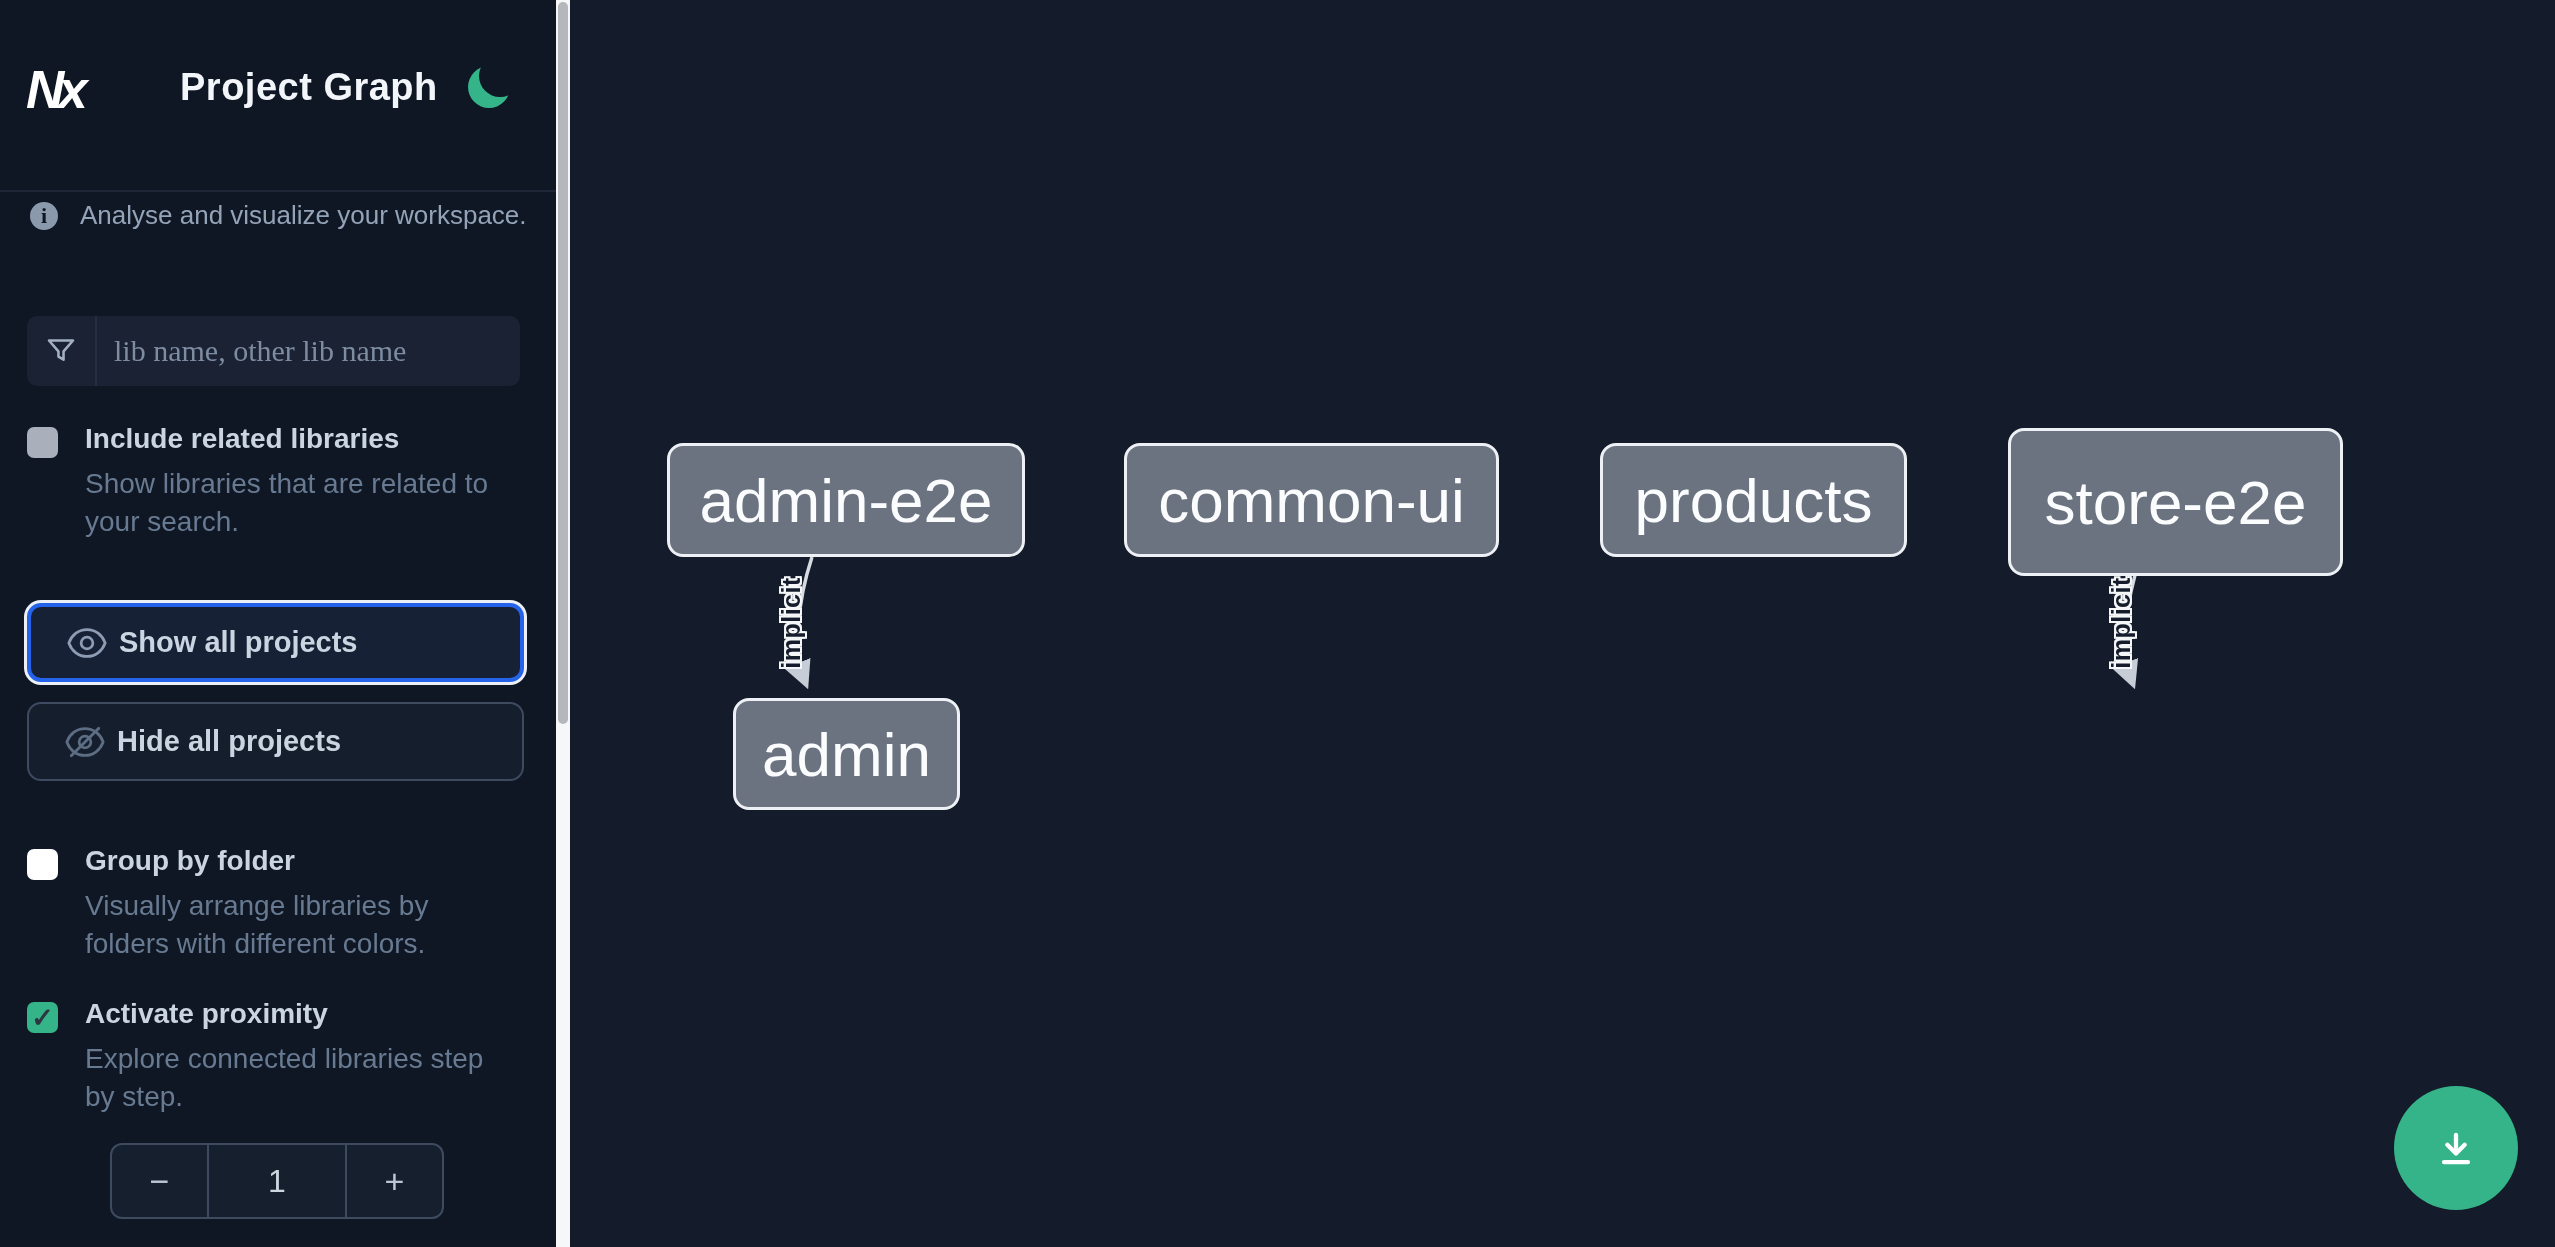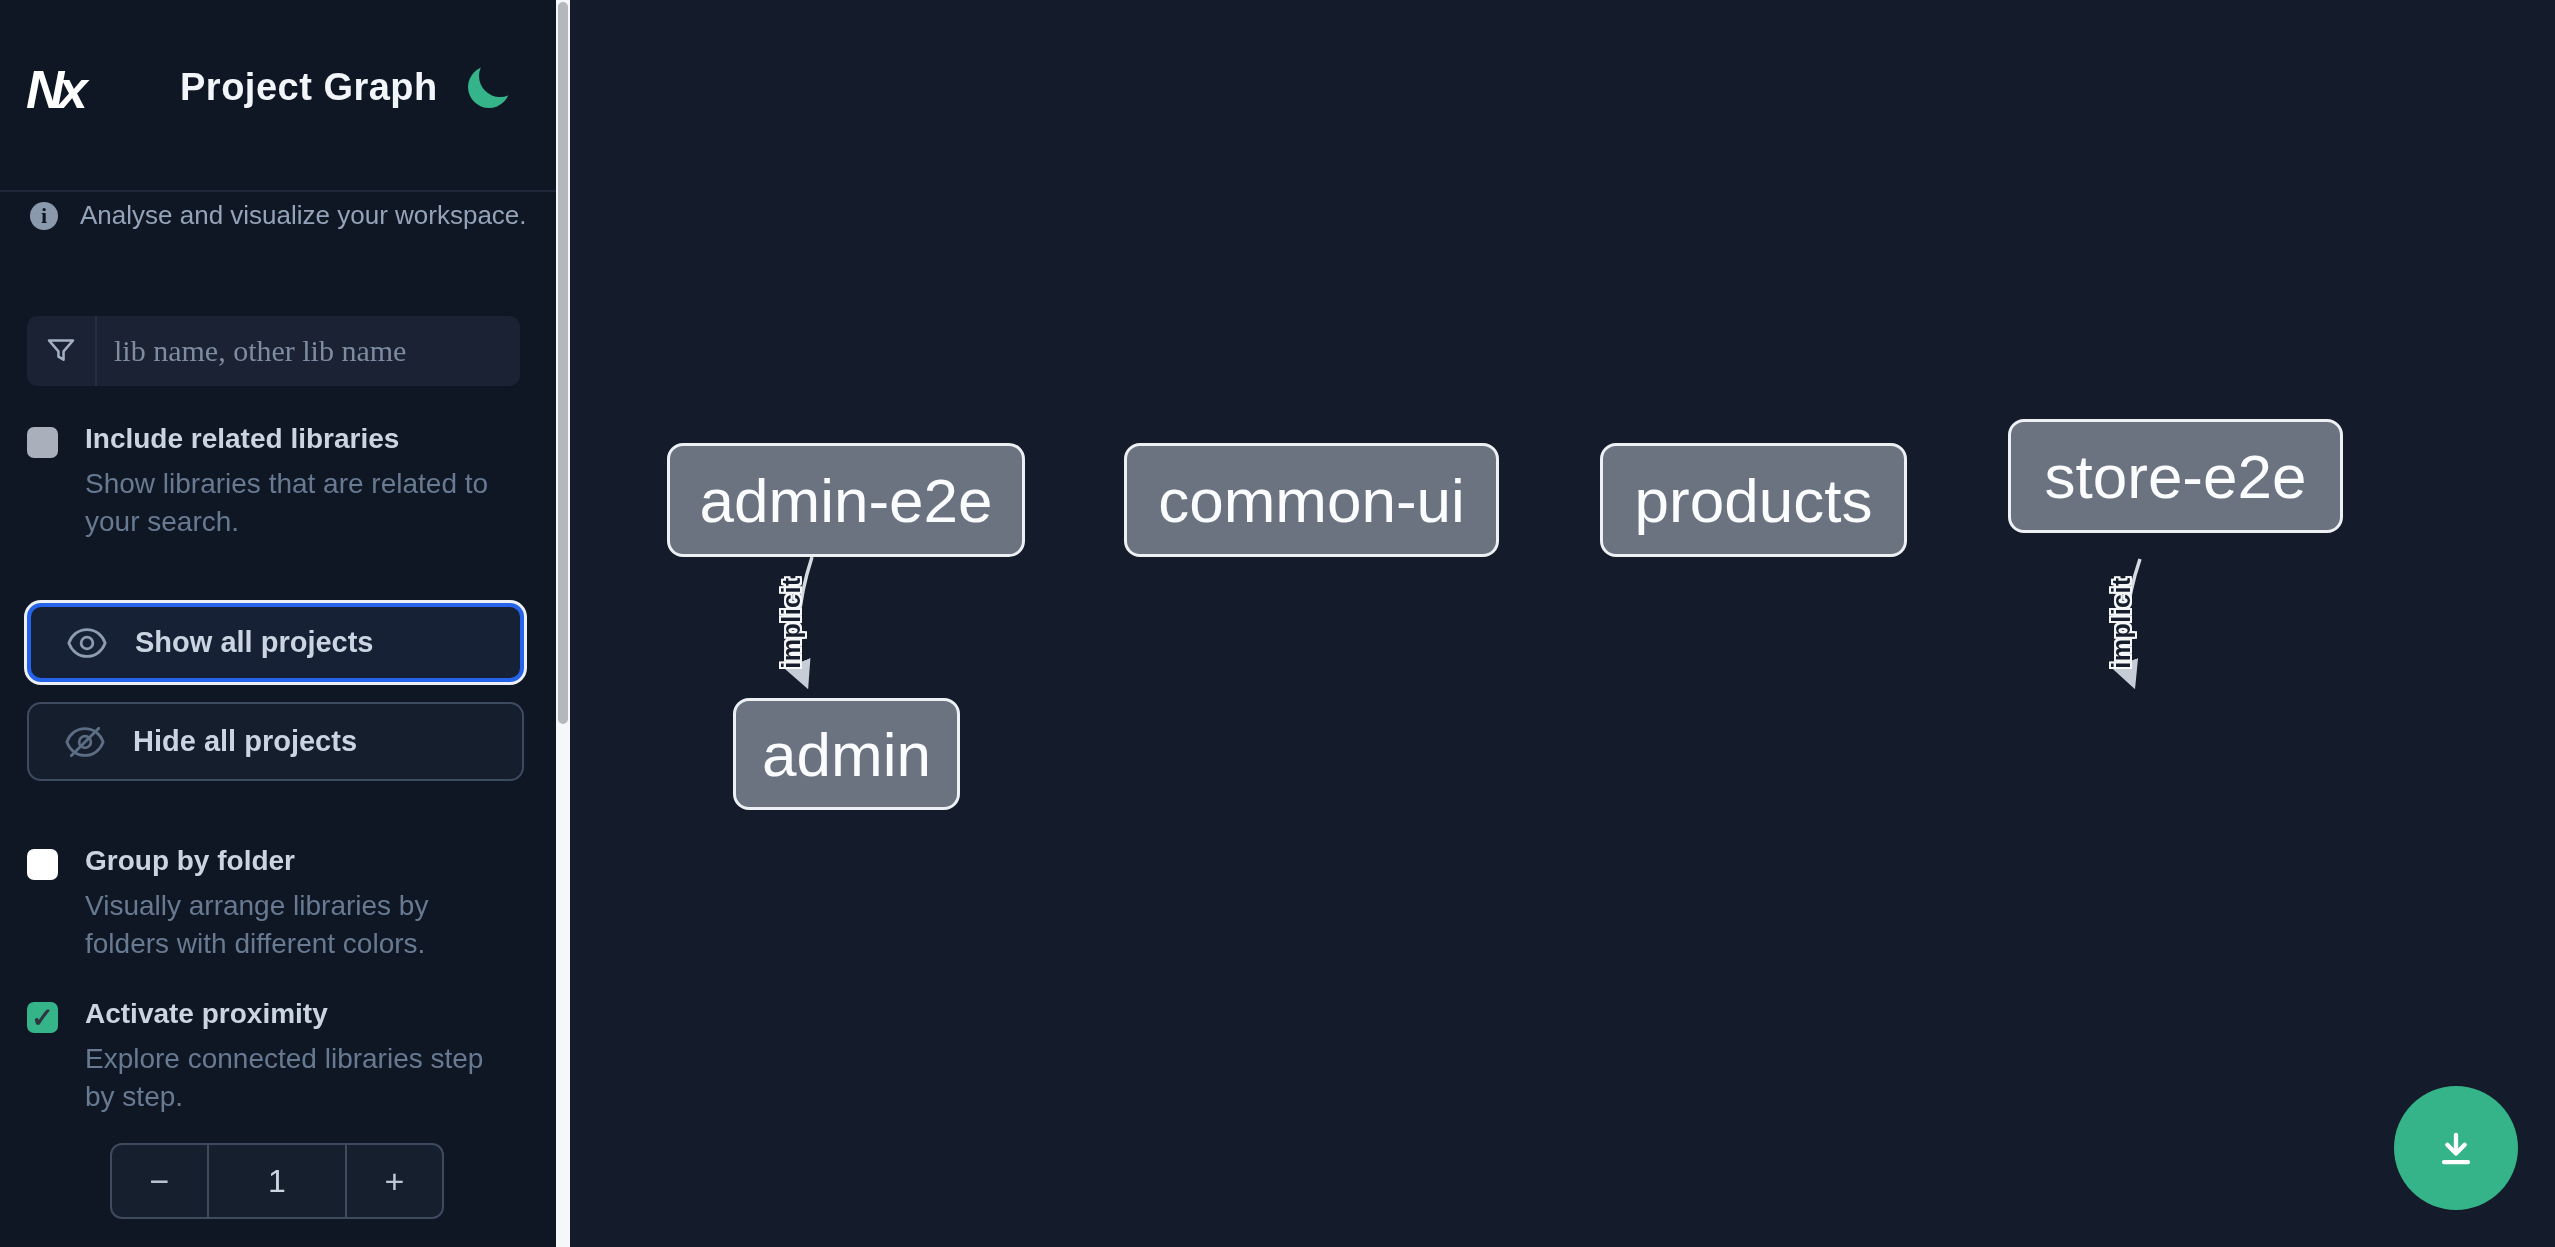--- a/index.html
+++ b/index.html
@@ -43,21 +43,21 @@
   .cb-gray  { background:#A9B0BC; }
   .cb-white { background:#FFFFFF; }
   .cb-green { background:#35B389; color:#2E3540; font-size:27px; font-weight:bold;
               display:flex; align-items:center; justify-content:center; }
   .opt-label { position:absolute; left:58px; top:0; font-size:28px; font-weight:600;
                color:#CBD5E1; white-space:nowrap; }
   .opt-desc { position:absolute; left:58px; top:42px; width:432px; font-size:28px;
               line-height:38px; color:#687A91; }
 
   .side-btn { position:absolute; left:27px; width:497px; height:79px; border-radius:14px;
-              display:flex; align-items:center; padding-left:34px; gap:26px;
+              display:flex; align-items:center; padding-left:34px; gap:10px;
               cursor:pointer; background:#151E2D; border:2px solid #3D4A5F; }
   .side-btn.focused { background:#172136; border:4px solid #2563EB;
                       box-shadow:0 0 0 3px #EDF1F6; }
   .side-btn .lbl { font-size:29px; font-weight:600; color:#CBD5E1; }
   .side-btn svg { width:44px; height:44px; }
 
   .stepper { position:absolute; left:110px; top:1143px; width:334px; height:76px;
              background:#161F2E; border:2px solid #3E4A5E; border-radius:12px;
              display:flex; }
   .stepper .cell { display:flex; align-items:center; justify-content:center;
@@ -170,21 +170,21 @@
       <path d="M 242 557 C 228 600, 222 650, 236 684" fill="none" stroke="#D6DBE2" stroke-width="3.5" marker-end="url(#arrow)"></path>
       <path d="M 1570 559 C 1556 600, 1550 650, 1563 684" fill="none" stroke="#D6DBE2" stroke-width="3.5" marker-end="url(#arrow)"></path>
     </svg>
 
     <div class="edge-label" style="left:221px; top:623px;">implicit</div>
     <div class="edge-label" style="left:1551px; top:623px;">implicit</div>
 
     <div class="node" style="left:97px;   top:443px; width:358px; height:114px;">admin-e2e</div>
     <div class="node" style="left:554px;  top:443px; width:375px; height:114px;">common-ui</div>
     <div class="node" style="left:1030px; top:443px; width:307px; height:114px;">products</div>
-    <div class="node" style="left:1438px; top:419px; width:335px; height:114px;">store-e2e</div>
+    <div class="node" style="left:1438px; top:428px; width:335px; height:148px;">store-e2e</div>
     <div class="node" style="left:163px;  top:698px; width:227px; height:112px;">admin</div>
 
     <button class="fab">
       <svg width="52" height="52" viewBox="0 0 48 48" fill="none" stroke="#FFFFFF" stroke-width="4" stroke-linecap="round" stroke-linejoin="round">
         <path d="M24 12 v16"></path>
         <path d="M16 21 l8 8 l8 -8"></path>
         <path d="M13 37 h22"></path>
       </svg>
     </button>
   </main>

